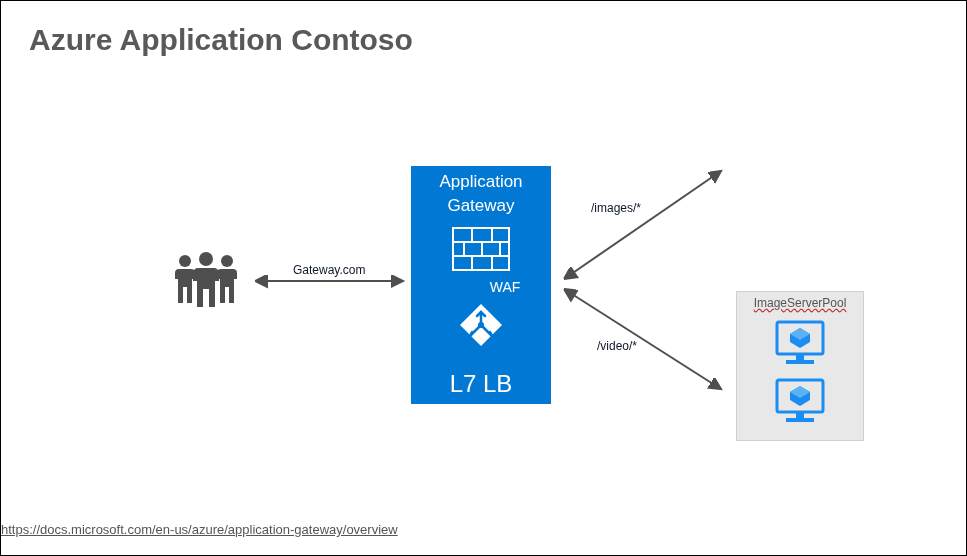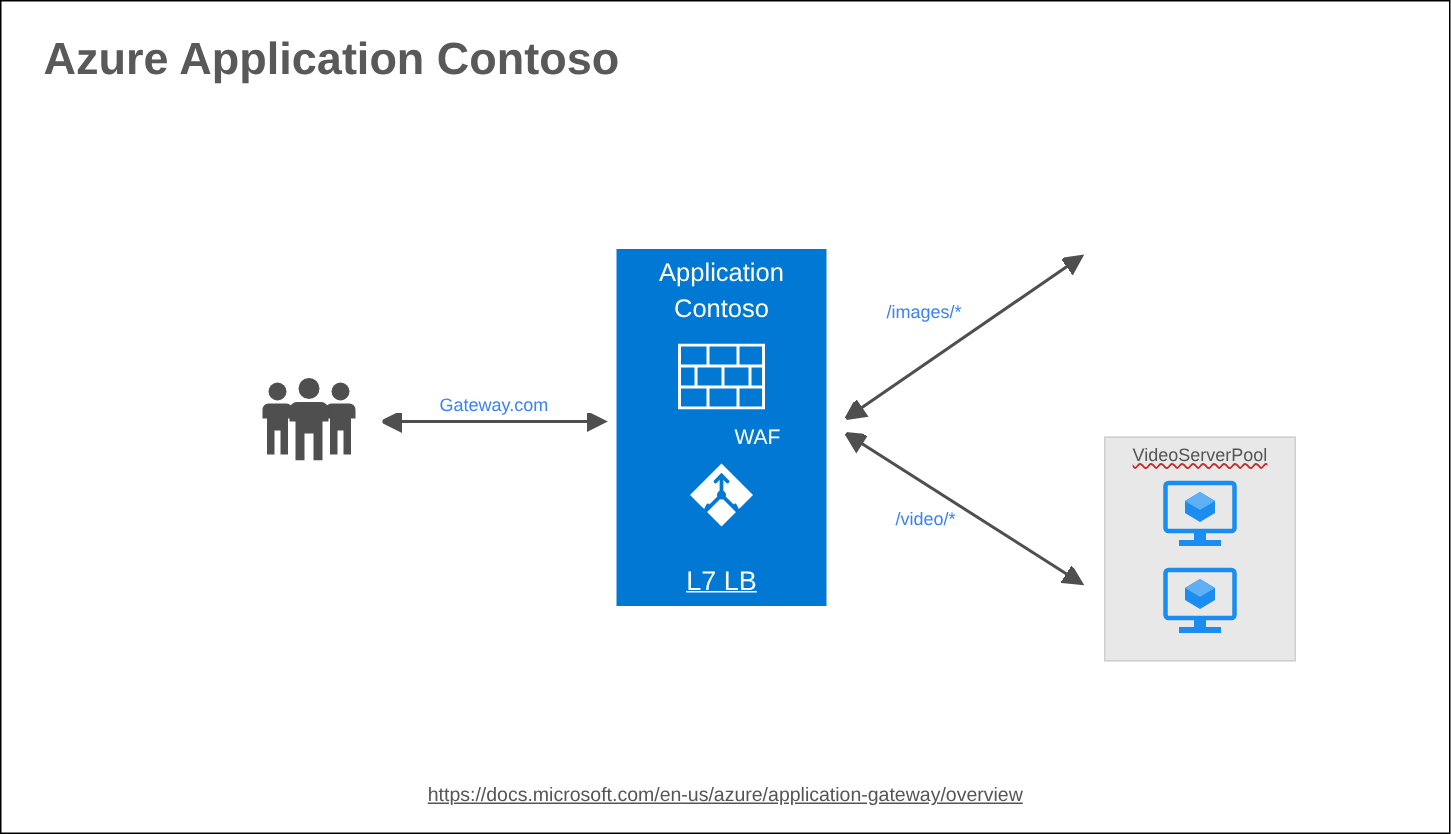--- a/index.html
+++ b/index.html
@@ -35,21 +35,21 @@
     color: #4f4f4f;
   }
   .arrow-line {
     position: absolute;
     stroke: #4f4f4f;
     fill: none;
   }
   .conn-label {
     position: absolute;
     font-size: 12px;
-    color: #3b82f6;
+    color: #0f172a;
   }
   .gateway-box {
     position: absolute;
     left: 410px;
     top: 65px;
     width: 140px;
     height: 238px;
     background: #0078d4;
     color: #fff;
     text-align: center;
@@ -63,24 +63,23 @@
     font-size: 17px;
     line-height: 1.2;
     margin-bottom: 4px;
   }
   .gateway-sub {
     font-size: 14px;
     margin-top: 2px;
     margin-left: 48px;
   }
   .gateway-lb {
-    font-size: 18px;
+    font-size: 24px;
     font-weight: 400;
     margin-top: 16px;
-    text-decoration: underline;
   }
   .firewall-icon, .lb-icon { display: block; }
   .pool-box {
     position: absolute;
     width: 128px;
     background: #e8e8e8;
     border: 1px solid #d0d0d0;
     padding: 4px 6px 10px 6px;
     display: flex;
     flex-direction: column;
@@ -93,21 +92,20 @@
     text-decoration: underline;
     text-decoration-color: #c03030;
     text-decoration-style: wavy;
   }
   .vm-icon { margin: 4px 0; }
   .footer-link {
     position: absolute;
     bottom: 18px;
     left: 0;
     width: 100%;
-    text-align: center;
     font-size: 13px;
     color: #555;
     text-decoration: underline;
   }
 </style>
 </head>
 <body>
 
 <h1 class="title">Azure Application Contoso</h1>
 
@@ -138,21 +136,21 @@
         <path d="M6,0 L0,3 L6,6 Z" fill="#4f4f4f"></path>
       </marker>
     </defs>
     <line x1="6" y1="10" x2="154" y2="10" stroke="#4f4f4f" stroke-width="2" marker-start="url(#ah1r)" marker-end="url(#ah1)"></line>
   </svg>
   <span class="conn-label" style="left:292px; top:162px;">Gateway.com</span>
 
   <div class="gateway-box">
     <div>
       <div class="gateway-title">Application</div>
-      <div class="gateway-title">Contoso</div>
+      <div class="gateway-title">Gateway</div>
     </div>
     <svg class="firewall-icon" width="58" height="44">
       <rect x="1" y="1" width="56" height="42" fill="none" stroke="#fff" stroke-width="2"></rect>
       <line x1="1" y1="15" x2="57" y2="15" stroke="#fff" stroke-width="2"></line>
       <line x1="1" y1="29" x2="57" y2="29" stroke="#fff" stroke-width="2"></line>
       <line x1="20" y1="1" x2="20" y2="15" stroke="#fff" stroke-width="2"></line>
       <line x1="40" y1="1" x2="40" y2="15" stroke="#fff" stroke-width="2"></line>
       <line x1="12" y1="15" x2="12" y2="29" stroke="#fff" stroke-width="2"></line>
       <line x1="30" y1="15" x2="30" y2="29" stroke="#fff" stroke-width="2"></line>
       <line x1="48" y1="15" x2="48" y2="29" stroke="#fff" stroke-width="2"></line>
@@ -188,21 +186,21 @@
   </svg>
   <span class="conn-label" style="left:590px; top:100px;">/images/*</span>
 
   <svg class="arrow-line" style="left:555px; top:180px;" width="175" height="120">
     <line x1="8" y1="8" x2="165" y2="108" stroke="#4f4f4f" stroke-width="2" marker-start="url(#ah2r)" marker-end="url(#ah2)"></line>
   </svg>
   <span class="conn-label" style="left:596px; top:238px;">/video/*</span>
 
 
   <div class="pool-box" style="left:735px; top:190px; height:150px;">
-    <div class="pool-title">VideoServerPool</div>
+    <div class="pool-title">ImageServerPool</div>
     <svg class="vm-icon" width="56" height="50">
       <rect x="5" y="4" width="46" height="32" rx="2" fill="none" stroke="#1b8cf0" stroke-width="3"></rect>
       <rect x="24" y="36" width="8" height="6" fill="#1b8cf0"></rect>
       <rect x="14" y="42" width="28" height="4" fill="#1b8cf0"></rect>
       <path d="M28 10 L38 16 L38 24 L28 30 L18 24 L18 16 Z" fill="#1b8cf0"></path>
       <path d="M28 10 L38 16 L28 22 L18 16 Z" fill="#5eb0f4"></path>
     </svg>
     <svg class="vm-icon" width="56" height="50">
       <rect x="5" y="4" width="46" height="32" rx="2" fill="none" stroke="#1b8cf0" stroke-width="3"></rect>
       <rect x="24" y="36" width="8" height="6" fill="#1b8cf0"></rect>

